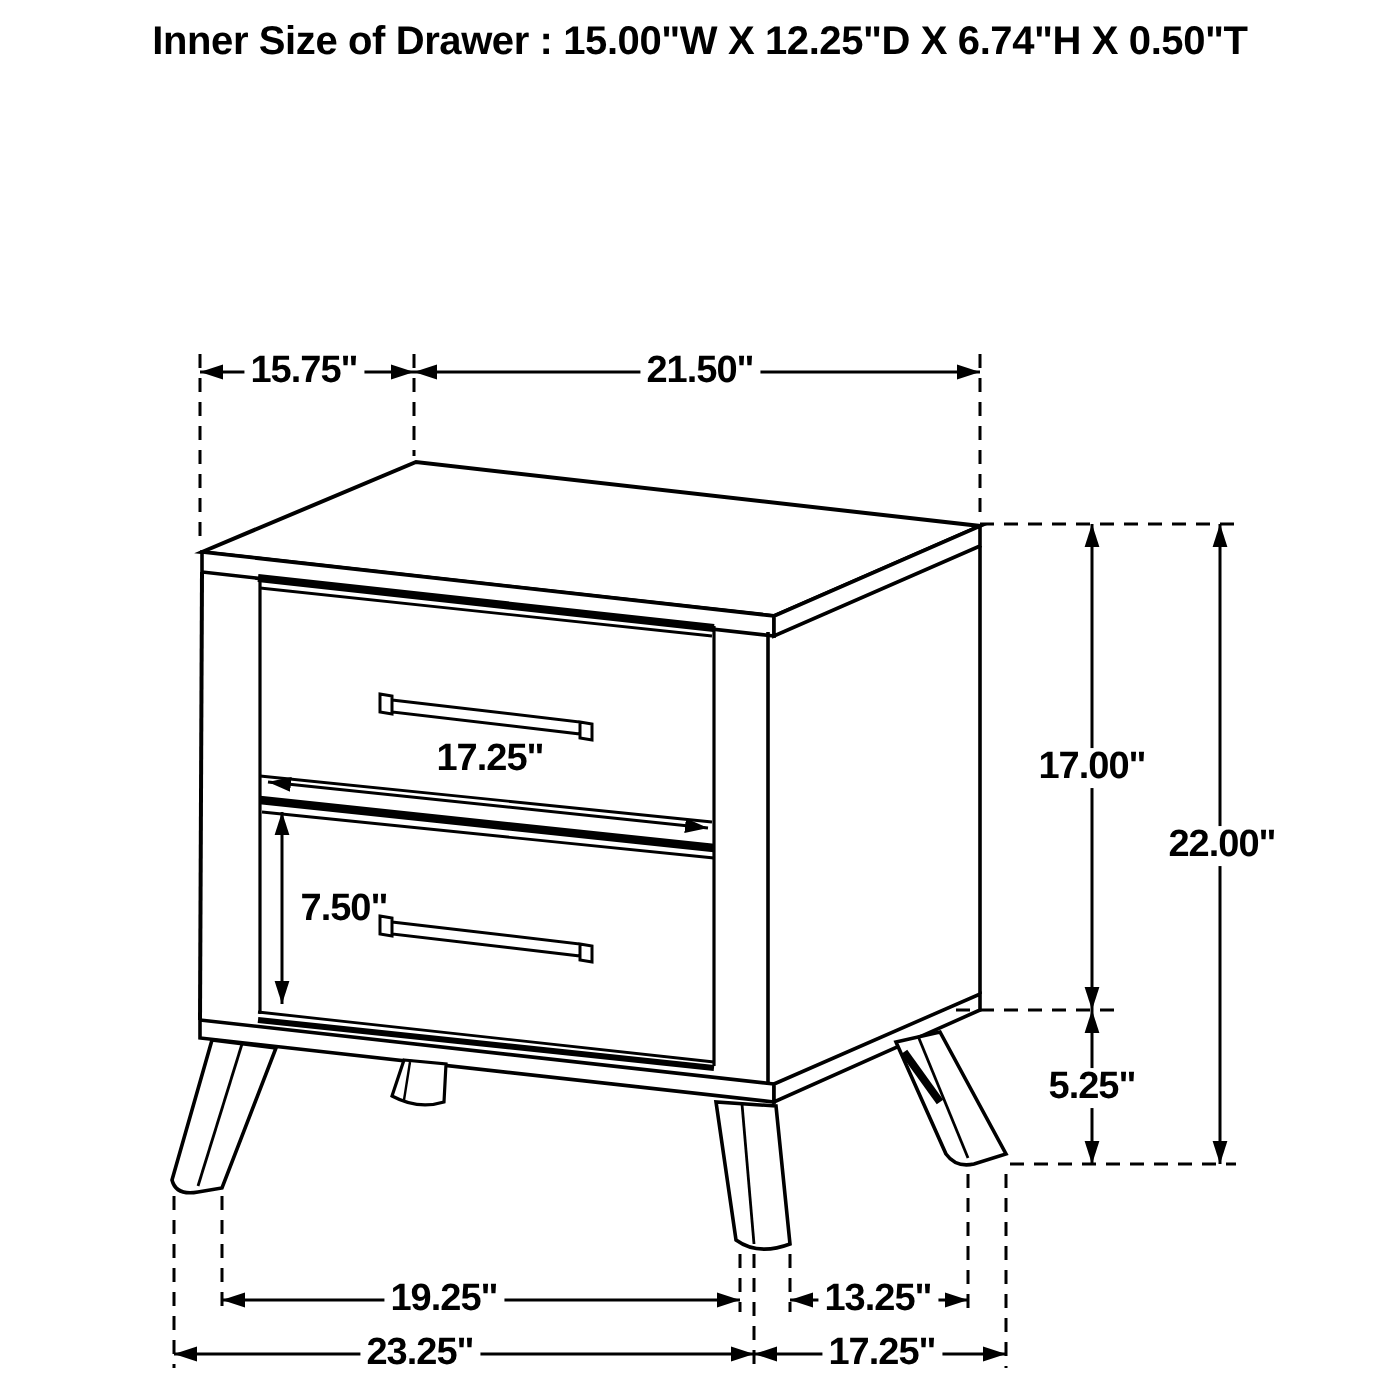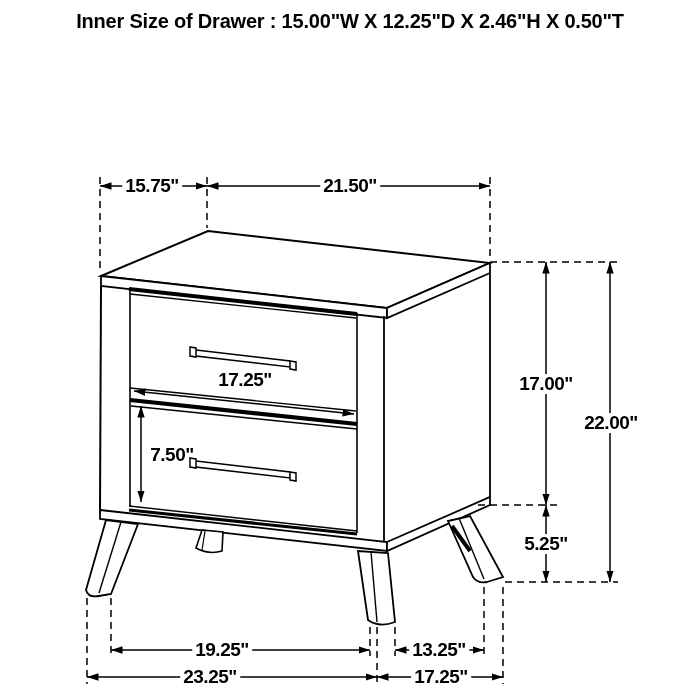--- a/index.html
+++ b/index.html
@@ -10,21 +10,21 @@
   .drawing{position:absolute;left:0;top:0;}
   .dim-label{position:absolute;transform:translate(-50%,-50%);
              font-weight:bold;font-size:19px;color:#000;background:#ffffff;
              padding:0 3px;line-height:1.05;letter-spacing:-0.5px;white-space:nowrap;}
 </style>
 </head>
 <body>
 
 <div class="stage">
 
-  <div class="title">Inner Size of Drawer : 15.00"W X 12.25"D X 2.46"H X 0.50"T</div>
+  <div class="title">Inner Size of Drawer : 15.00"W X 12.25"D X 6.74"H X 0.50"T</div>
 
   <svg class="drawing" width="700" height="700" viewBox="0 0 700 700">
     <defs>
       <marker id="arr" markerUnits="userSpaceOnUse" markerWidth="12" markerHeight="9" viewBox="0 0 12 9" refX="11.5" refY="4.5" orient="auto-start-reverse">
         <path d="M0,0.8 L11.5,4.5 L0,8.2 Z" fill="#000"></path>
       </marker>
     </defs>
 
     <g stroke="#000" fill="none" stroke-linecap="butt" stroke-linejoin="miter">
 

